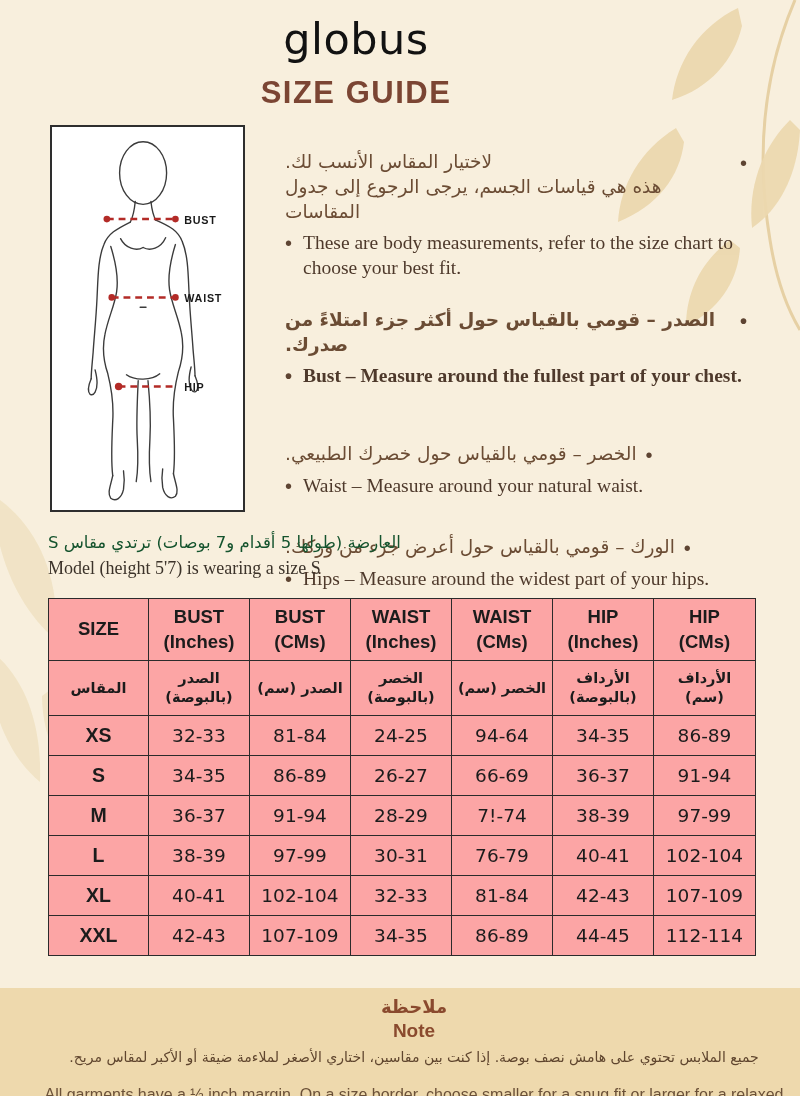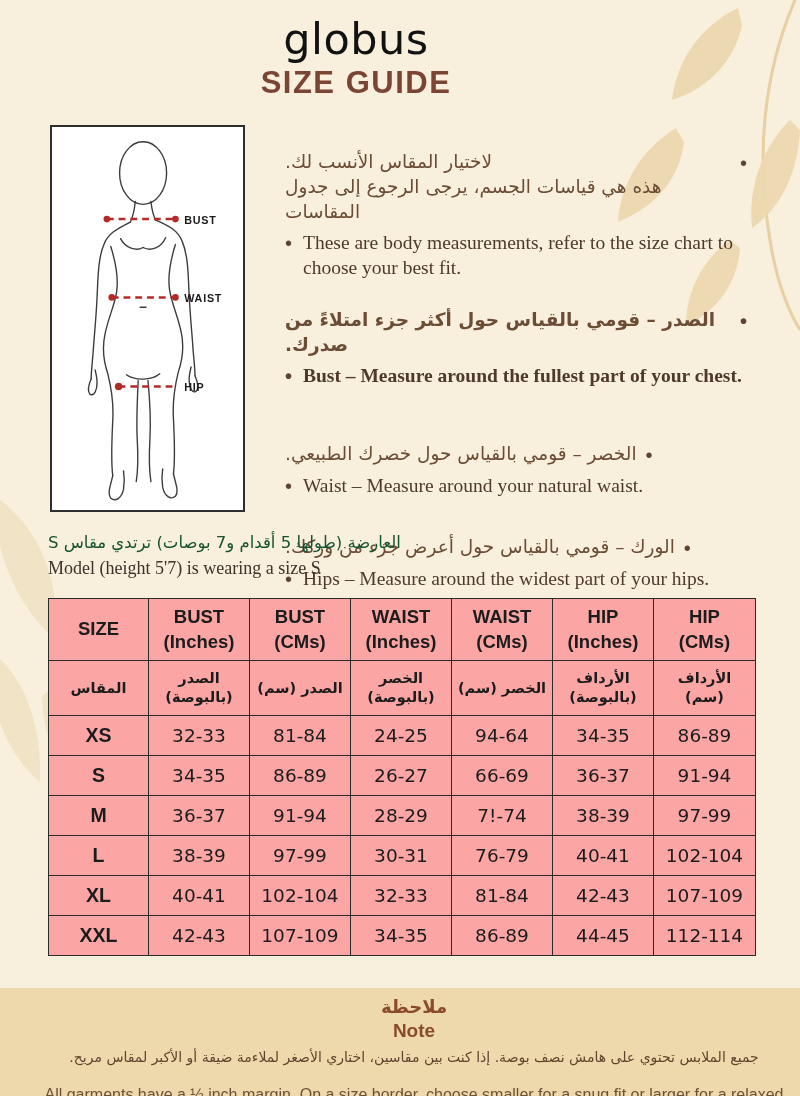--- a/index.html
+++ b/index.html
@@ -10,21 +10,21 @@
   }
   .decor{position:absolute;pointer-events:none;}
   
   .header{position:absolute;top:16px;left:0;width:712px;text-align:center;}
   .logo{
     font-family:"DejaVu Sans",sans-serif;font-size:43px;font-weight:500;
     color:#121212;letter-spacing:.5px;line-height:1.1;
   }
   .guide-title{
     font-family:"Liberation Sans",sans-serif;font-size:31px;font-weight:800;
-    color:#7b4533;letter-spacing:1.5px;line-height:1.15;margin-top:2px;
+    color:#7b4533;letter-spacing:1.5px;line-height:1.15;margin-top:12px;
   }
   
   .figure-box{
     position:absolute;left:50px;top:125px;width:195px;height:387px;
     background:#ffffff;border:2px solid #2e2e2e;box-sizing:border-box;
   }
   .figure-box svg{display:block;width:100%;height:100%;}
   
   .bullets{position:absolute;left:285px;top:150px;width:462px;color:#5e4432;}
   .bullet{display:flex;align-items:flex-start;}

